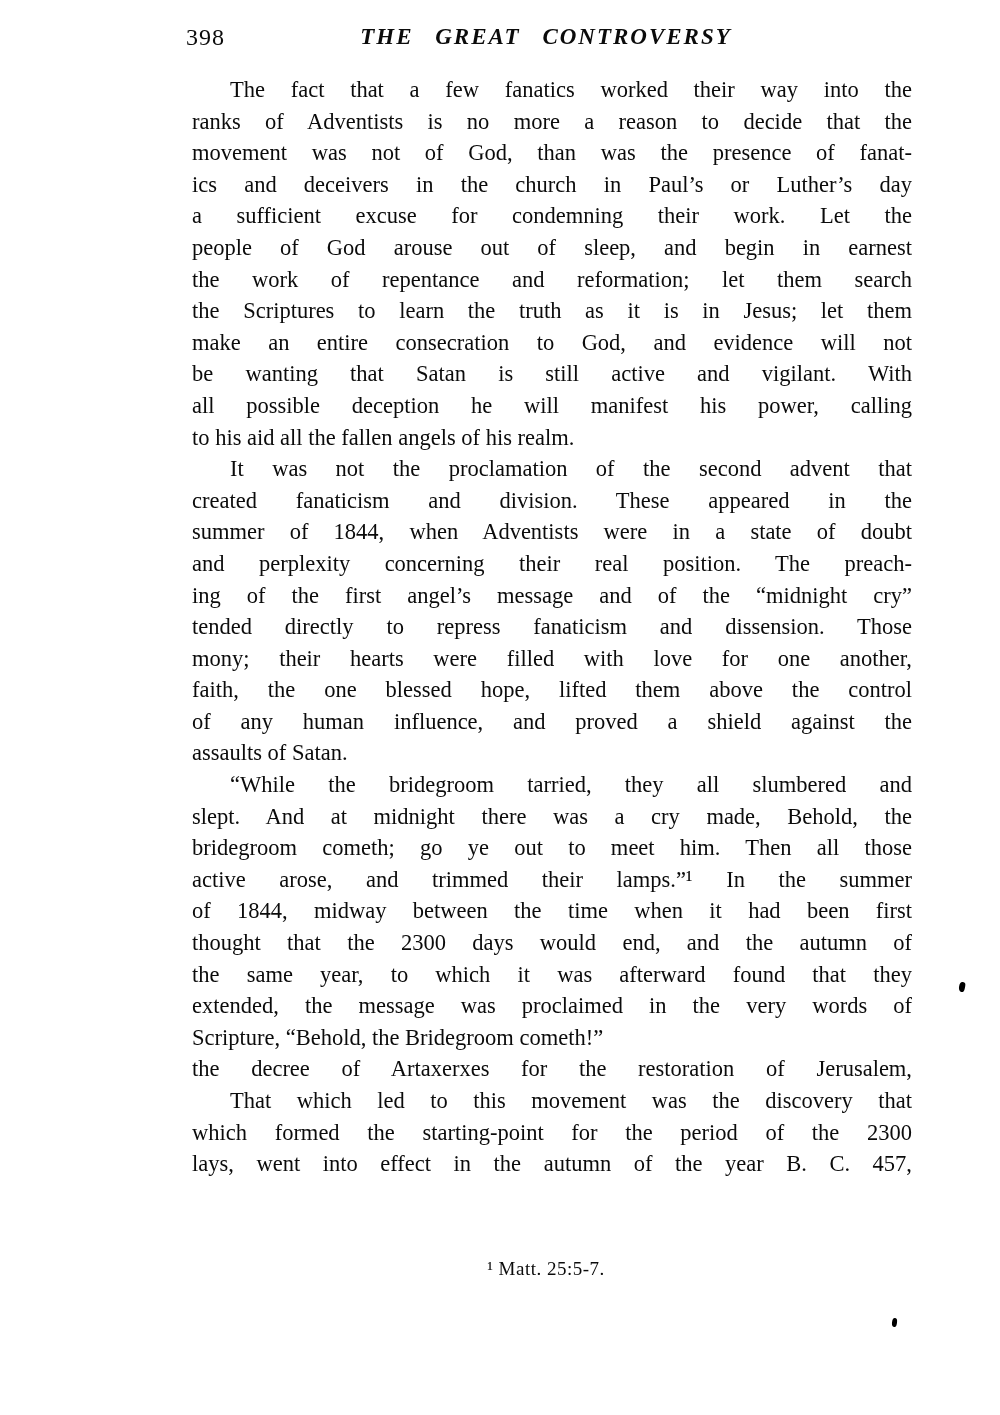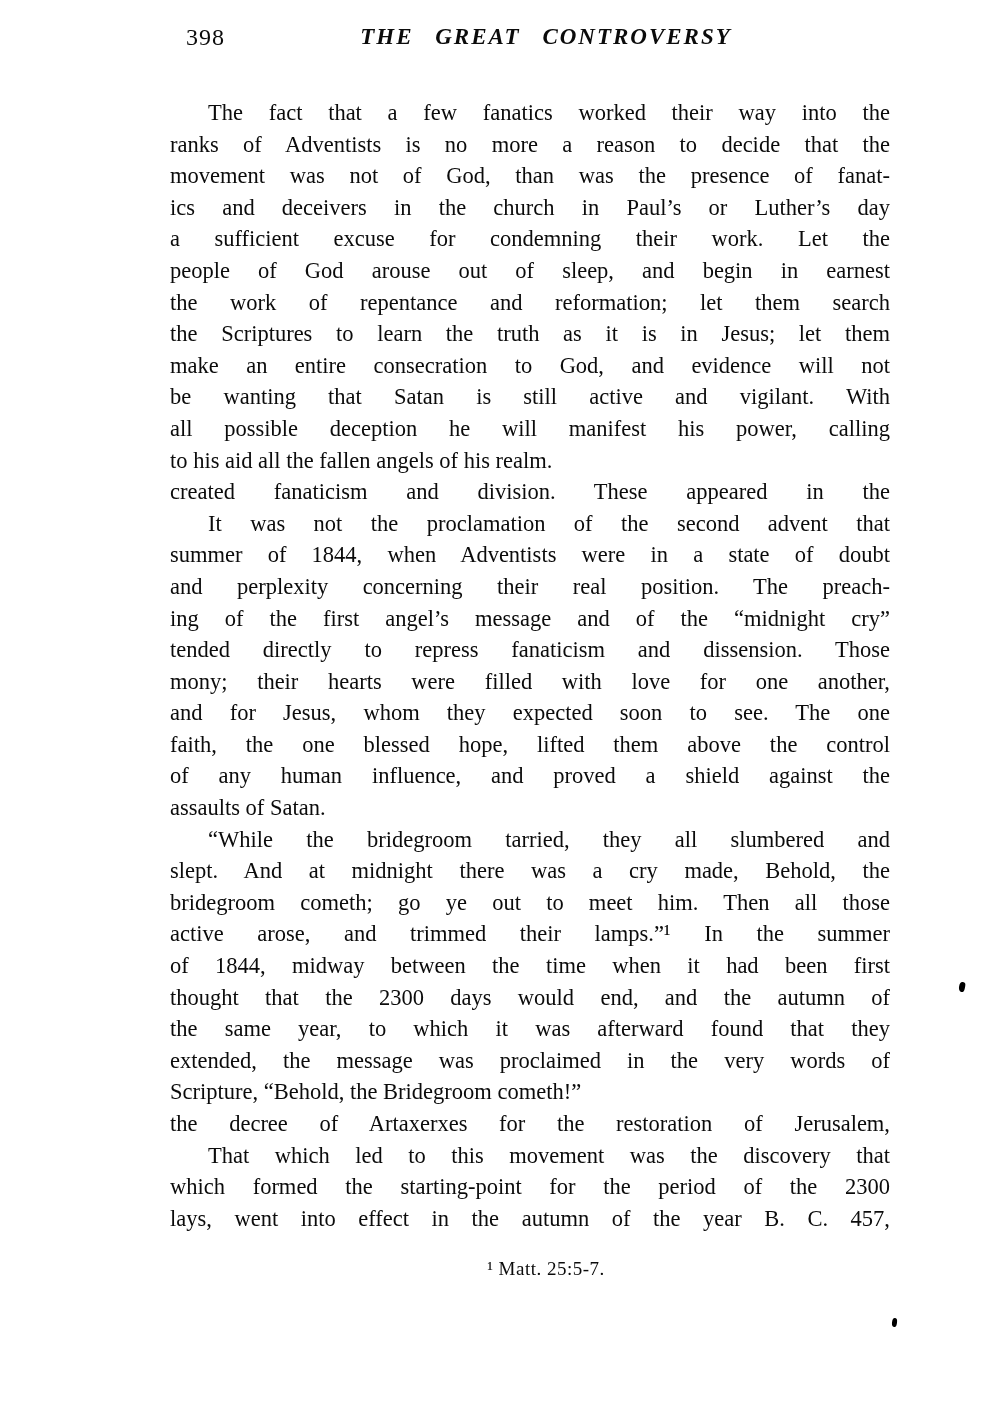--- a/index.html
+++ b/index.html
@@ -36,23 +36,22 @@
     font-style: italic;
     font-weight: bold;
     font-size: 23px;
     letter-spacing: 2px;
     word-spacing: 14px;
     padding-top: 2px;
   }
   .text-block {
     position: absolute;
     top: 74px;
-    left: 170px;
+    left: 192px;
     width: 720px;
-    margin-top: 23px;
   }
   .paragraph {
     margin: 0;
   }
   .line {
     font-size: 22.5px;
     line-height: 31.6px;
     text-align: justify;
     text-align-last: justify;
     white-space: normal;
@@ -112,28 +111,27 @@
         <div class="line">a sufficient excuse for condemning their work.  Let the</div>
         <div class="line">people of God arouse out of sleep, and begin in earnest</div>
         <div class="line">the work of repentance and reformation; let them search</div>
         <div class="line">the Scriptures to learn the truth as it is in Jesus; let them</div>
         <div class="line">make an entire consecration to God, and evidence will not</div>
         <div class="line">be wanting that Satan is still active and vigilant.  With</div>
         <div class="line">all possible deception he will manifest his power, calling</div>
         <div class="line last-line">to his aid all the fallen angels of his realm.</div>
       </div>
       <div class="paragraph">
+        <div class="line indent">It was not the proclamation of the second advent that</div>
         <div class="line">created fanaticism and division.  These appeared in the</div>
-        <div class="line indent">It was not the proclamation of the second advent that</div>
         <div class="line">summer of 1844, when Adventists were in a state of doubt</div>
         <div class="line">and perplexity concerning their real position.  The preach-</div>
         <div class="line">ing of the first angel’s message and of the “midnight cry”</div>
         <div class="line">tended directly to repress fanaticism and dissension.  Those</div>
         <div class="line">mony; their hearts were filled with love for one another,</div>
-        <div class="line">and for Jesus, whom they expected soon to see.  The one</div>
         <div class="line">faith, the one blessed hope, lifted them above the control</div>
         <div class="line">of any human influence, and proved a shield against the</div>
         <div class="line last-line">assaults of Satan.</div>
       </div>
       <div class="paragraph">
         <div class="line indent">“While the bridegroom tarried, they all slumbered and</div>
         <div class="line">slept.  And at midnight there was a cry made, Behold, the</div>
         <div class="line">bridegroom cometh; go ye out to meet him.  Then all those</div>
         <div class="line">active arose, and trimmed their lamps.”¹  In the summer</div>
         <div class="line">of 1844, midway between the time when it had been first</div>

